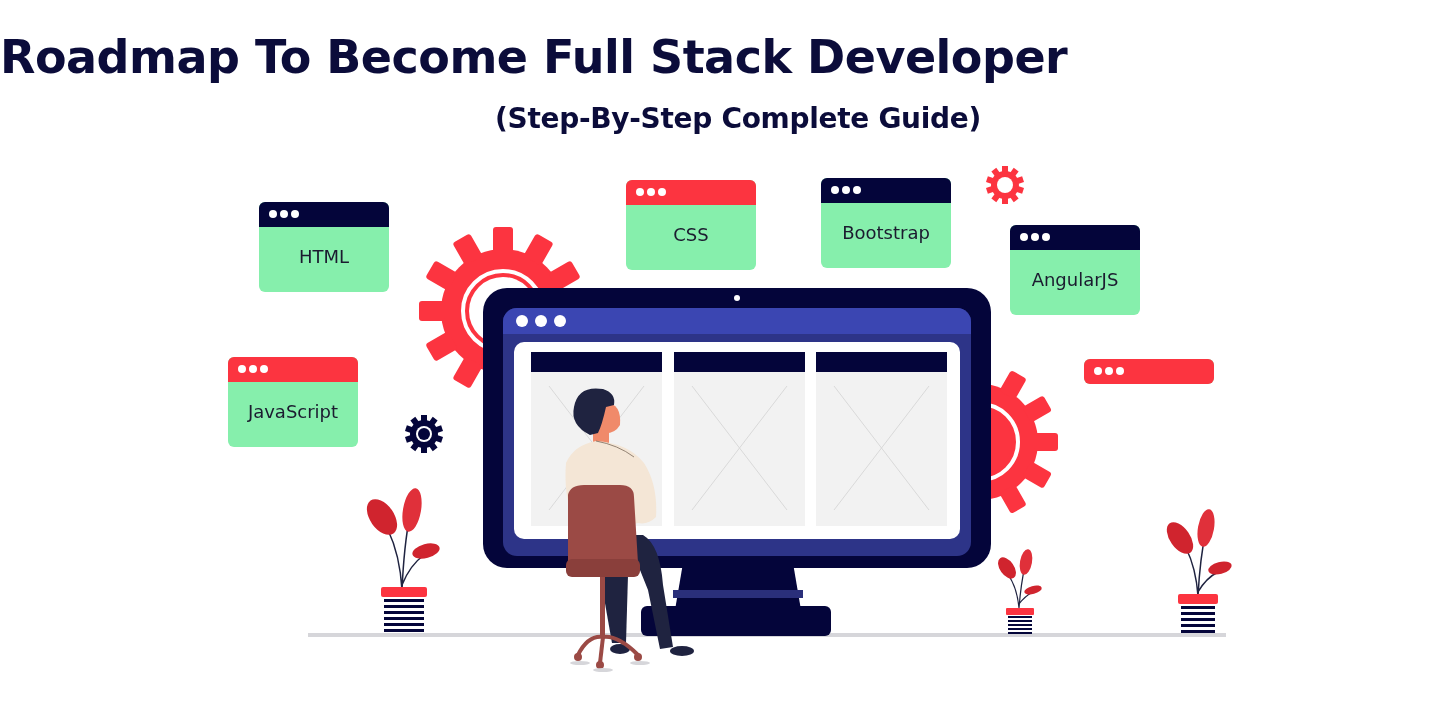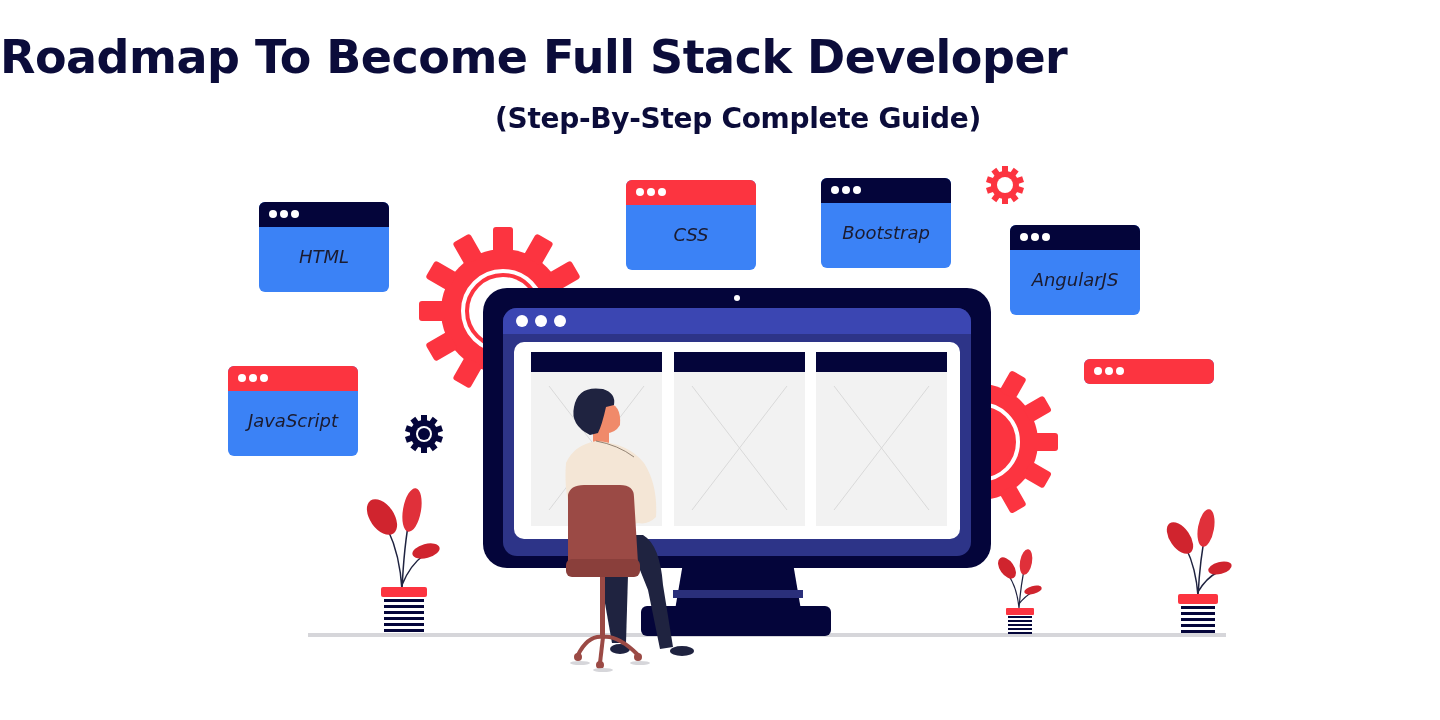--- a/index.html
+++ b/index.html
@@ -1,19 +1,19 @@
 <!DOCTYPE html>
 <html><head>
 <meta charset="utf-8">
 <style>
   html, body { margin:0; padding:0; }
   body { width:1440px; height:720px; background:#ffffff; position:relative; overflow:hidden; font-family:"DejaVu Sans", sans-serif; }
   .title { position:absolute; left:0; right:0; top:30px; text-align:left; font-family:"DejaVu Sans", sans-serif; font-weight:bold; font-size:46px; color:#0b0c3a; letter-spacing:-0.5px; }
   .subtitle { position:absolute; left:0; right:0; top:102px; text-align:center; font-family:"DejaVu Sans", sans-serif; font-weight:bold; font-size:28px; color:#0b0c3a; letter-spacing:-0.3px;margin-left:36px; }
-  .card { position:absolute; width:130px; background:#3b82f6; border-radius:6px; overflow:hidden;font-style:italic; }
+  .card { position:absolute; width:130px; background:#86efac; border-radius:6px; overflow:hidden; }
   .card .bar { height:25px; position:relative; }
   .card .bar.dark { background:#04053a; }
   .card .bar.red { background:#fc3440; }
   .card .dots { position:absolute; left:10px; top:8px; display:flex; gap:3px; }
   .card .dots span { width:8px; height:8px; border-radius:50%; background:#fff; display:block; }
   .card .label { text-align:center; font-family:"DejaVu Sans", sans-serif; font-size:18px; color:#1b1b2f; height:65px; line-height:60px; }
   .ground { position:absolute; left:308px; top:633px; width:918px; height:4px; background:#d6d6da; }
   svg { position:absolute; }
 </style>
 </head>
@@ -102,21 +102,21 @@
 <div class="card" style="left:259px;top:202px;">
   <div class="bar dark">
       <div class="dots">
         <span></span>
         <span></span>
         <span></span>
       </div>
     </div>
   <div class="label">HTML</div>
 </div>
-<div class="card" style="left:228px;top:366px;">
+<div class="card" style="left:228px;top:357px;">
   <div class="bar red">
       <div class="dots">
         <span></span>
         <span></span>
         <span></span>
       </div>
     </div>
   <div class="label">JavaScript</div>
 </div>
 <div class="card" style="left:626px;top:180px;">

